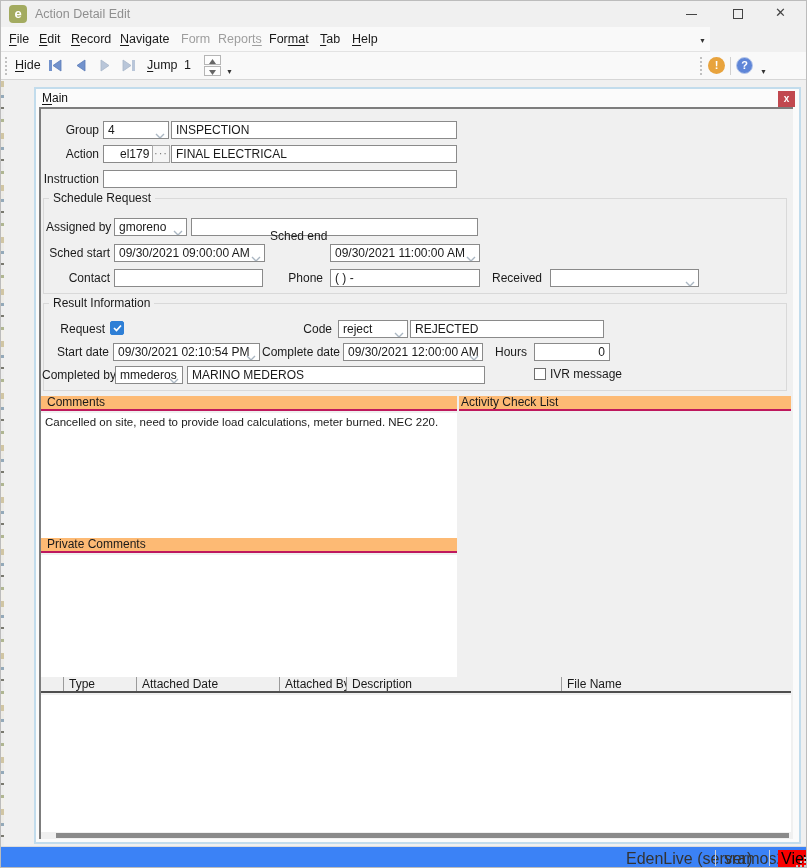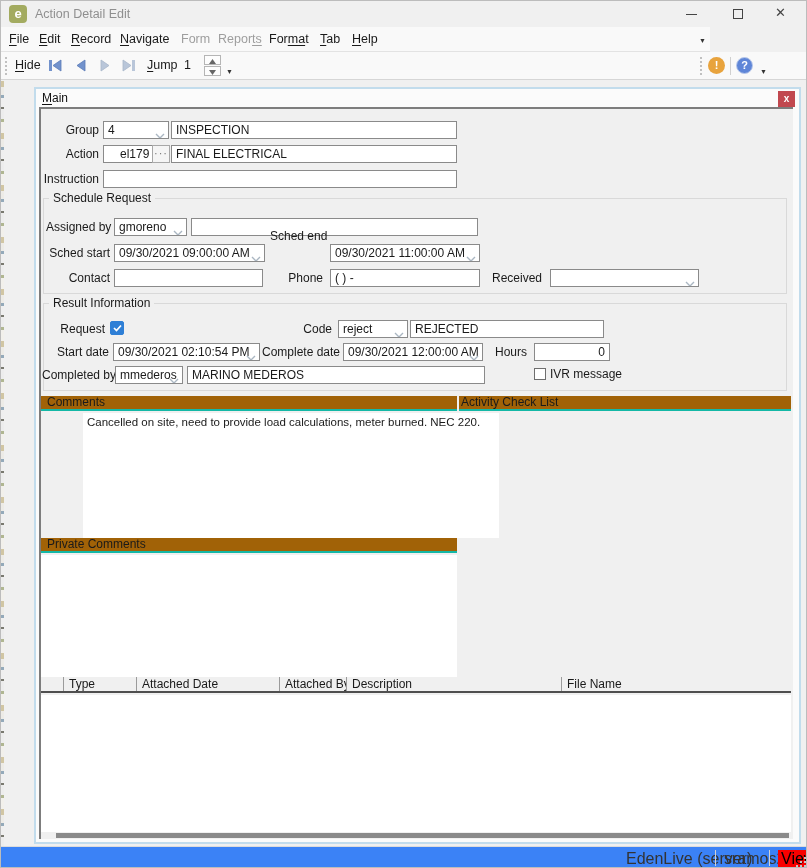--- a/index.html
+++ b/index.html
@@ -65,21 +65,21 @@
                 color:#777; text-align:center; line-height:14px; font-size:11px; letter-spacing:1px; }
   .groupbox { position:absolute; border:1px solid #d9d9d9; }
   .legend { position:absolute; top:-8px; left:5px; background:#f0f0f0; padding:0 4px; line-height:14px; }
   .cb { position:absolute; width:14px; height:14px; background:#fff; border:1px solid #6e6e6e; }
   .cb.checked { background:#2e7fd6; border-color:#2e7fd6; border-radius:2px; }
   .cb svg { display:none; margin:2px auto 0; }
   .cb.checked svg { display:block; }
   .cb-label { position:absolute; height:16px; line-height:16px; white-space:nowrap; }
 
   
-  .sect-header { position:absolute; height:15px; border-bottom:2px solid #14b8a6; background:#a16207;
+  .sect-header { position:absolute; height:15px; border-bottom:2px solid #be185d; background:#fdba74;
                  line-height:13px; padding-left:6px; }
   .white-area { position:absolute; background:#fff; font-size:11.5px; padding:2px 4px; line-height:14px; }
 
   
   .att-header { position:absolute; left:0; top:568px; width:750px; height:16px; background:#f0f0f0;
                 border-bottom:2px solid #4f4f4f; display:flex; }
   .att-col { height:14px; line-height:14px; padding-left:5px; white-space:nowrap; overflow:hidden; border-left:1px solid #9b9b9b; }
   .att-col:first-child { border-left:none; }
   .att-body { position:absolute; left:0; top:586px; width:750px; height:137px; background:#fff; }
   .dark-bar { position:absolute; left:15px; top:724px; width:733px; height:5px; background:#8a8a8a; }
@@ -281,21 +281,21 @@
               </svg></span>
         </div>
         <div class="fld" style="left:143px; top:62px; width:298px;">MARINO MEDEROS</div>
         <div class="cb" style="left:490px; top:64px; width:12px; height:12px;">
           
         </div>
         <div class="cb-label" style="left:506px; top:62px;">IVR message</div>
       </div>
 
       <div class="sect-header" style="left:0; top:287px; width:416px;">Comments</div>
-      <div class="white-area" style="left:0; top:304px; width:416px; height:125px;margin-left:42px;">Cancelled on site, need to provide load calculations, meter burned. NEC 220.</div>
+      <div class="white-area" style="left:0; top:304px; width:416px; height:125px;">Cancelled on site, need to provide load calculations, meter burned. NEC 220.</div>
       <div class="sect-header" style="left:418px; top:287px; width:332px; padding-left:2px;">Activity Check List</div>
 
       <div class="sect-header" style="left:0; top:429px; width:416px;">Private Comments</div>
       <div class="white-area" style="left:0; top:446px; width:416px; height:122px;"></div>
 
       <div class="att-header">
         <div class="att-col" style="width:22px;"></div>
         <div class="att-col" style="width:73px;">Type</div>
         <div class="att-col" style="width:143px;">Attached Date</div>
         <div class="att-col" style="width:67px;">Attached By</div>

